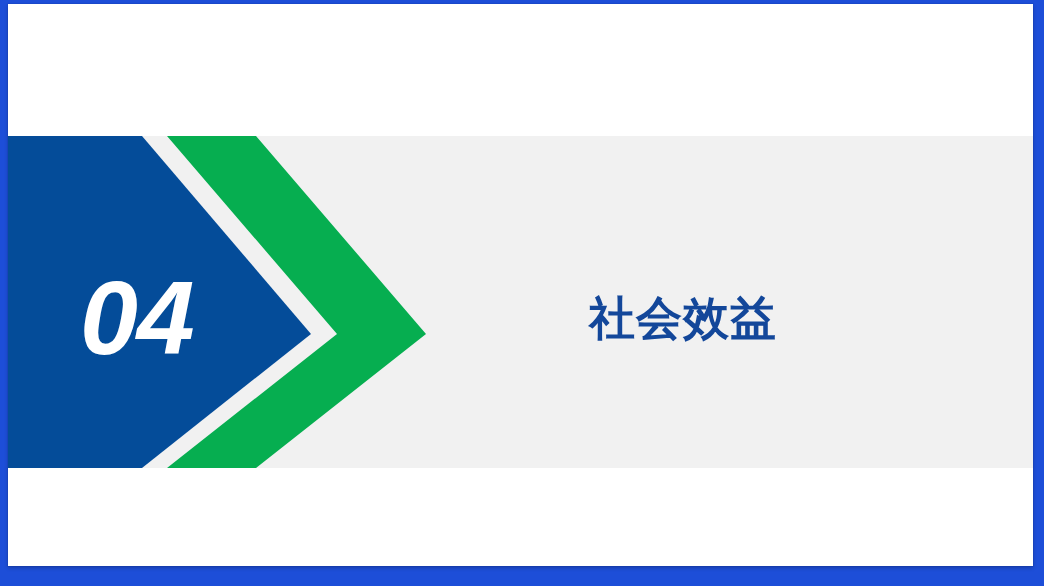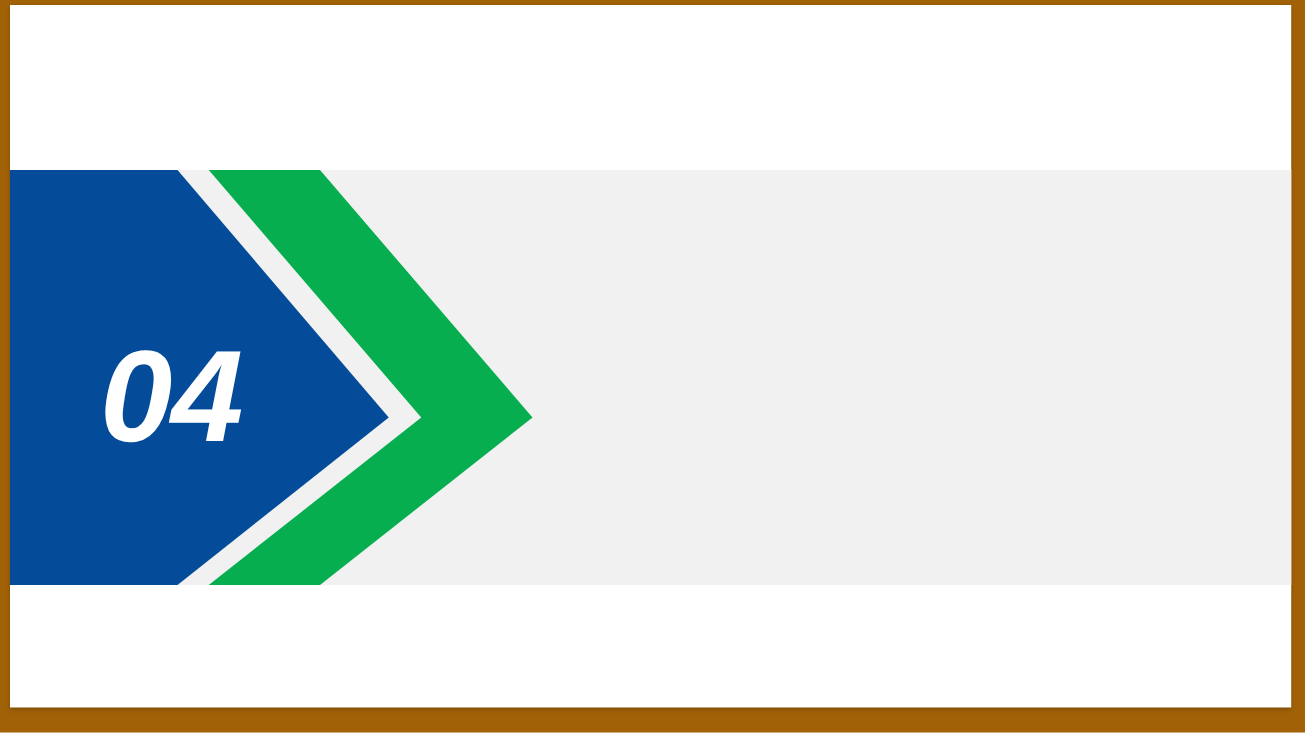--- a/index.html
+++ b/index.html
@@ -12,21 +12,21 @@
     height: 586px;
     overflow: hidden;
     font-family: "Liberation Sans", sans-serif;
   }
 
   
   .viewer {
     position: relative;
     width: 1044px;
     height: 586px;
-    background: #a16207;
+    background: #1d4ed8;
   }
 
   
   .slide {
     position: absolute;
     left: 8px;
     top: 4px;
     width: 1025px;
     height: 562px;
     background: #ffffff;
@@ -95,16 +95,17 @@
       <svg viewBox="0 0 1041 332" preserveAspectRatio="none" xmlns="http://www.w3.org/2000/svg">
 
         <polygon fill="#044c99" points="0,0 142,0 311,198 142,332 0,332"></polygon>
 
         <polygon fill="#06ae50" points="167,0 256,0 426,198 256,332 167,332 337,198"></polygon>
       </svg>
     </div>
 
     <div class="index-number">04</div>
 
+    <div class="section-title">社会效益</div>
 
   </div>
 
 </div>
 
 </body></html>

